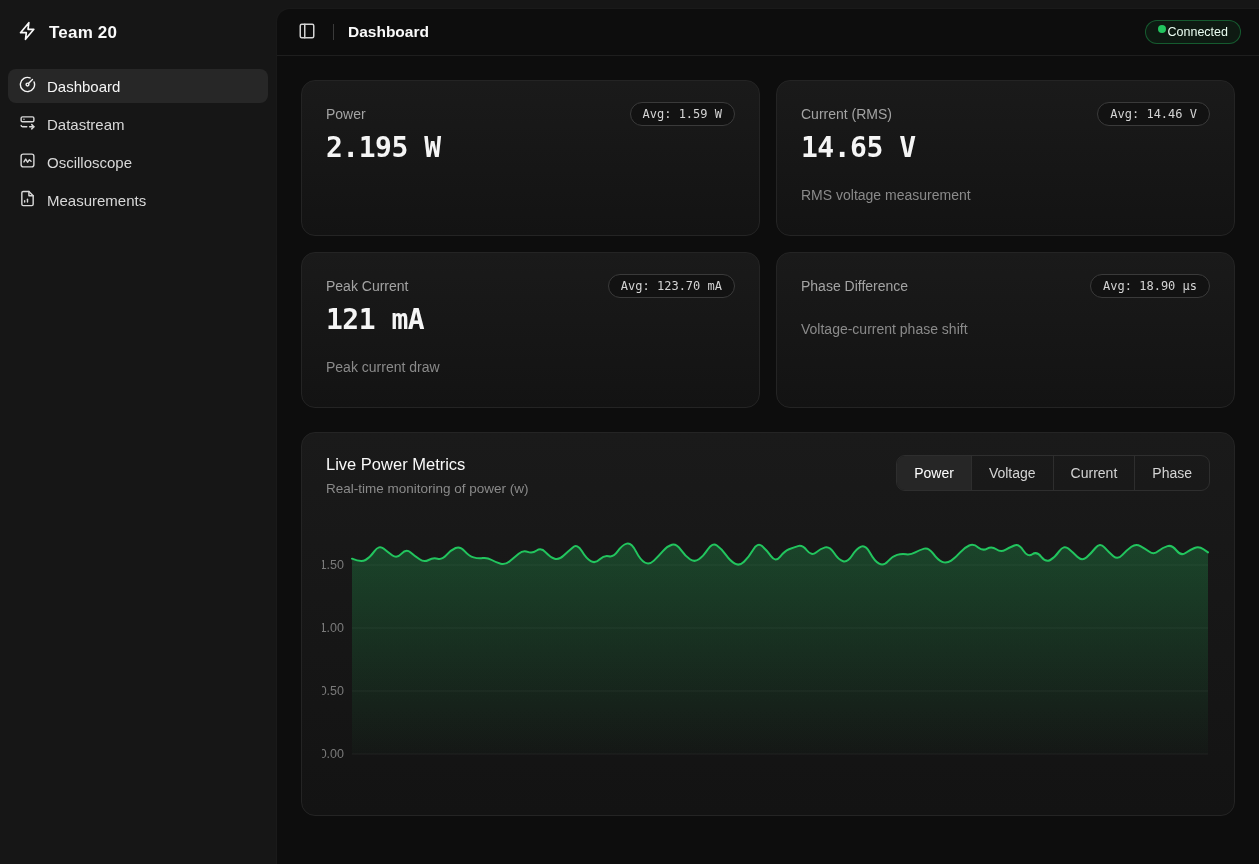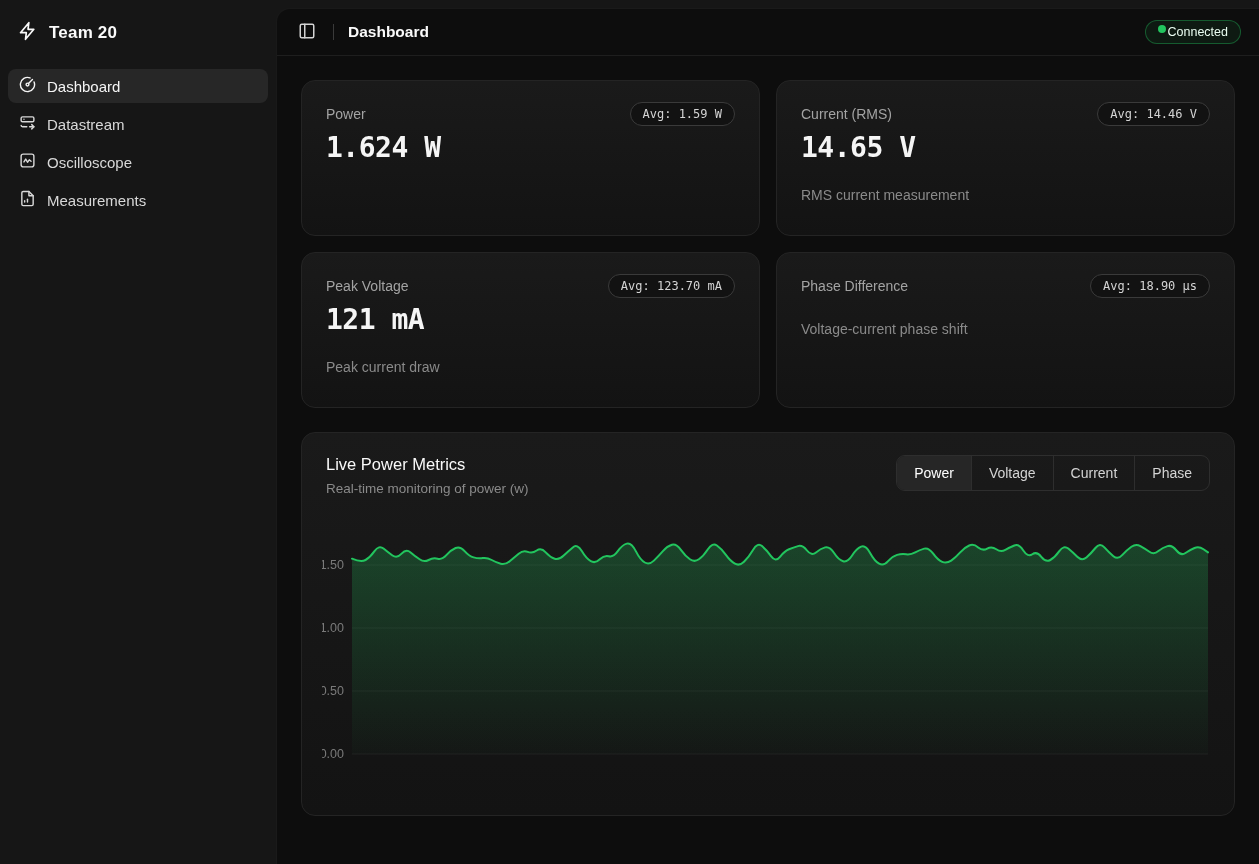--- a/index.html
+++ b/index.html
@@ -145,35 +145,35 @@
 
   <div class="content">
 
     <div class="cards-grid">
 
       <div class="metric-card">
         <div class="card-top">
           <span class="card-label">Power</span>
           <span class="avg-badge">Avg: 1.59 W</span>
         </div>
-        <div class="card-value">1.624 W</div>
+        <div class="card-value">2.195 W</div>
       </div>
 
       <div class="metric-card">
         <div class="card-top">
           <span class="card-label">Current (RMS)</span>
           <span class="avg-badge">Avg: 14.46 V</span>
         </div>
         <div class="card-value">14.65 V</div>
-        <div class="card-desc">RMS current measurement</div>
-      </div>
-
-      <div class="metric-card">
-        <div class="card-top">
-          <span class="card-label">Peak Voltage</span>
+        <div class="card-desc">RMS voltage measurement</div>
+      </div>
+
+      <div class="metric-card">
+        <div class="card-top">
+          <span class="card-label">Peak Current</span>
           <span class="avg-badge">Avg: 123.70 mA</span>
         </div>
         <div class="card-value">121 mA</div>
         <div class="card-desc">Peak current draw</div>
       </div>
 
       <div class="metric-card">
         <div class="card-top">
           <span class="card-label">Phase Difference</span>
           <span class="avg-badge">Avg: 18.90 µs</span>

